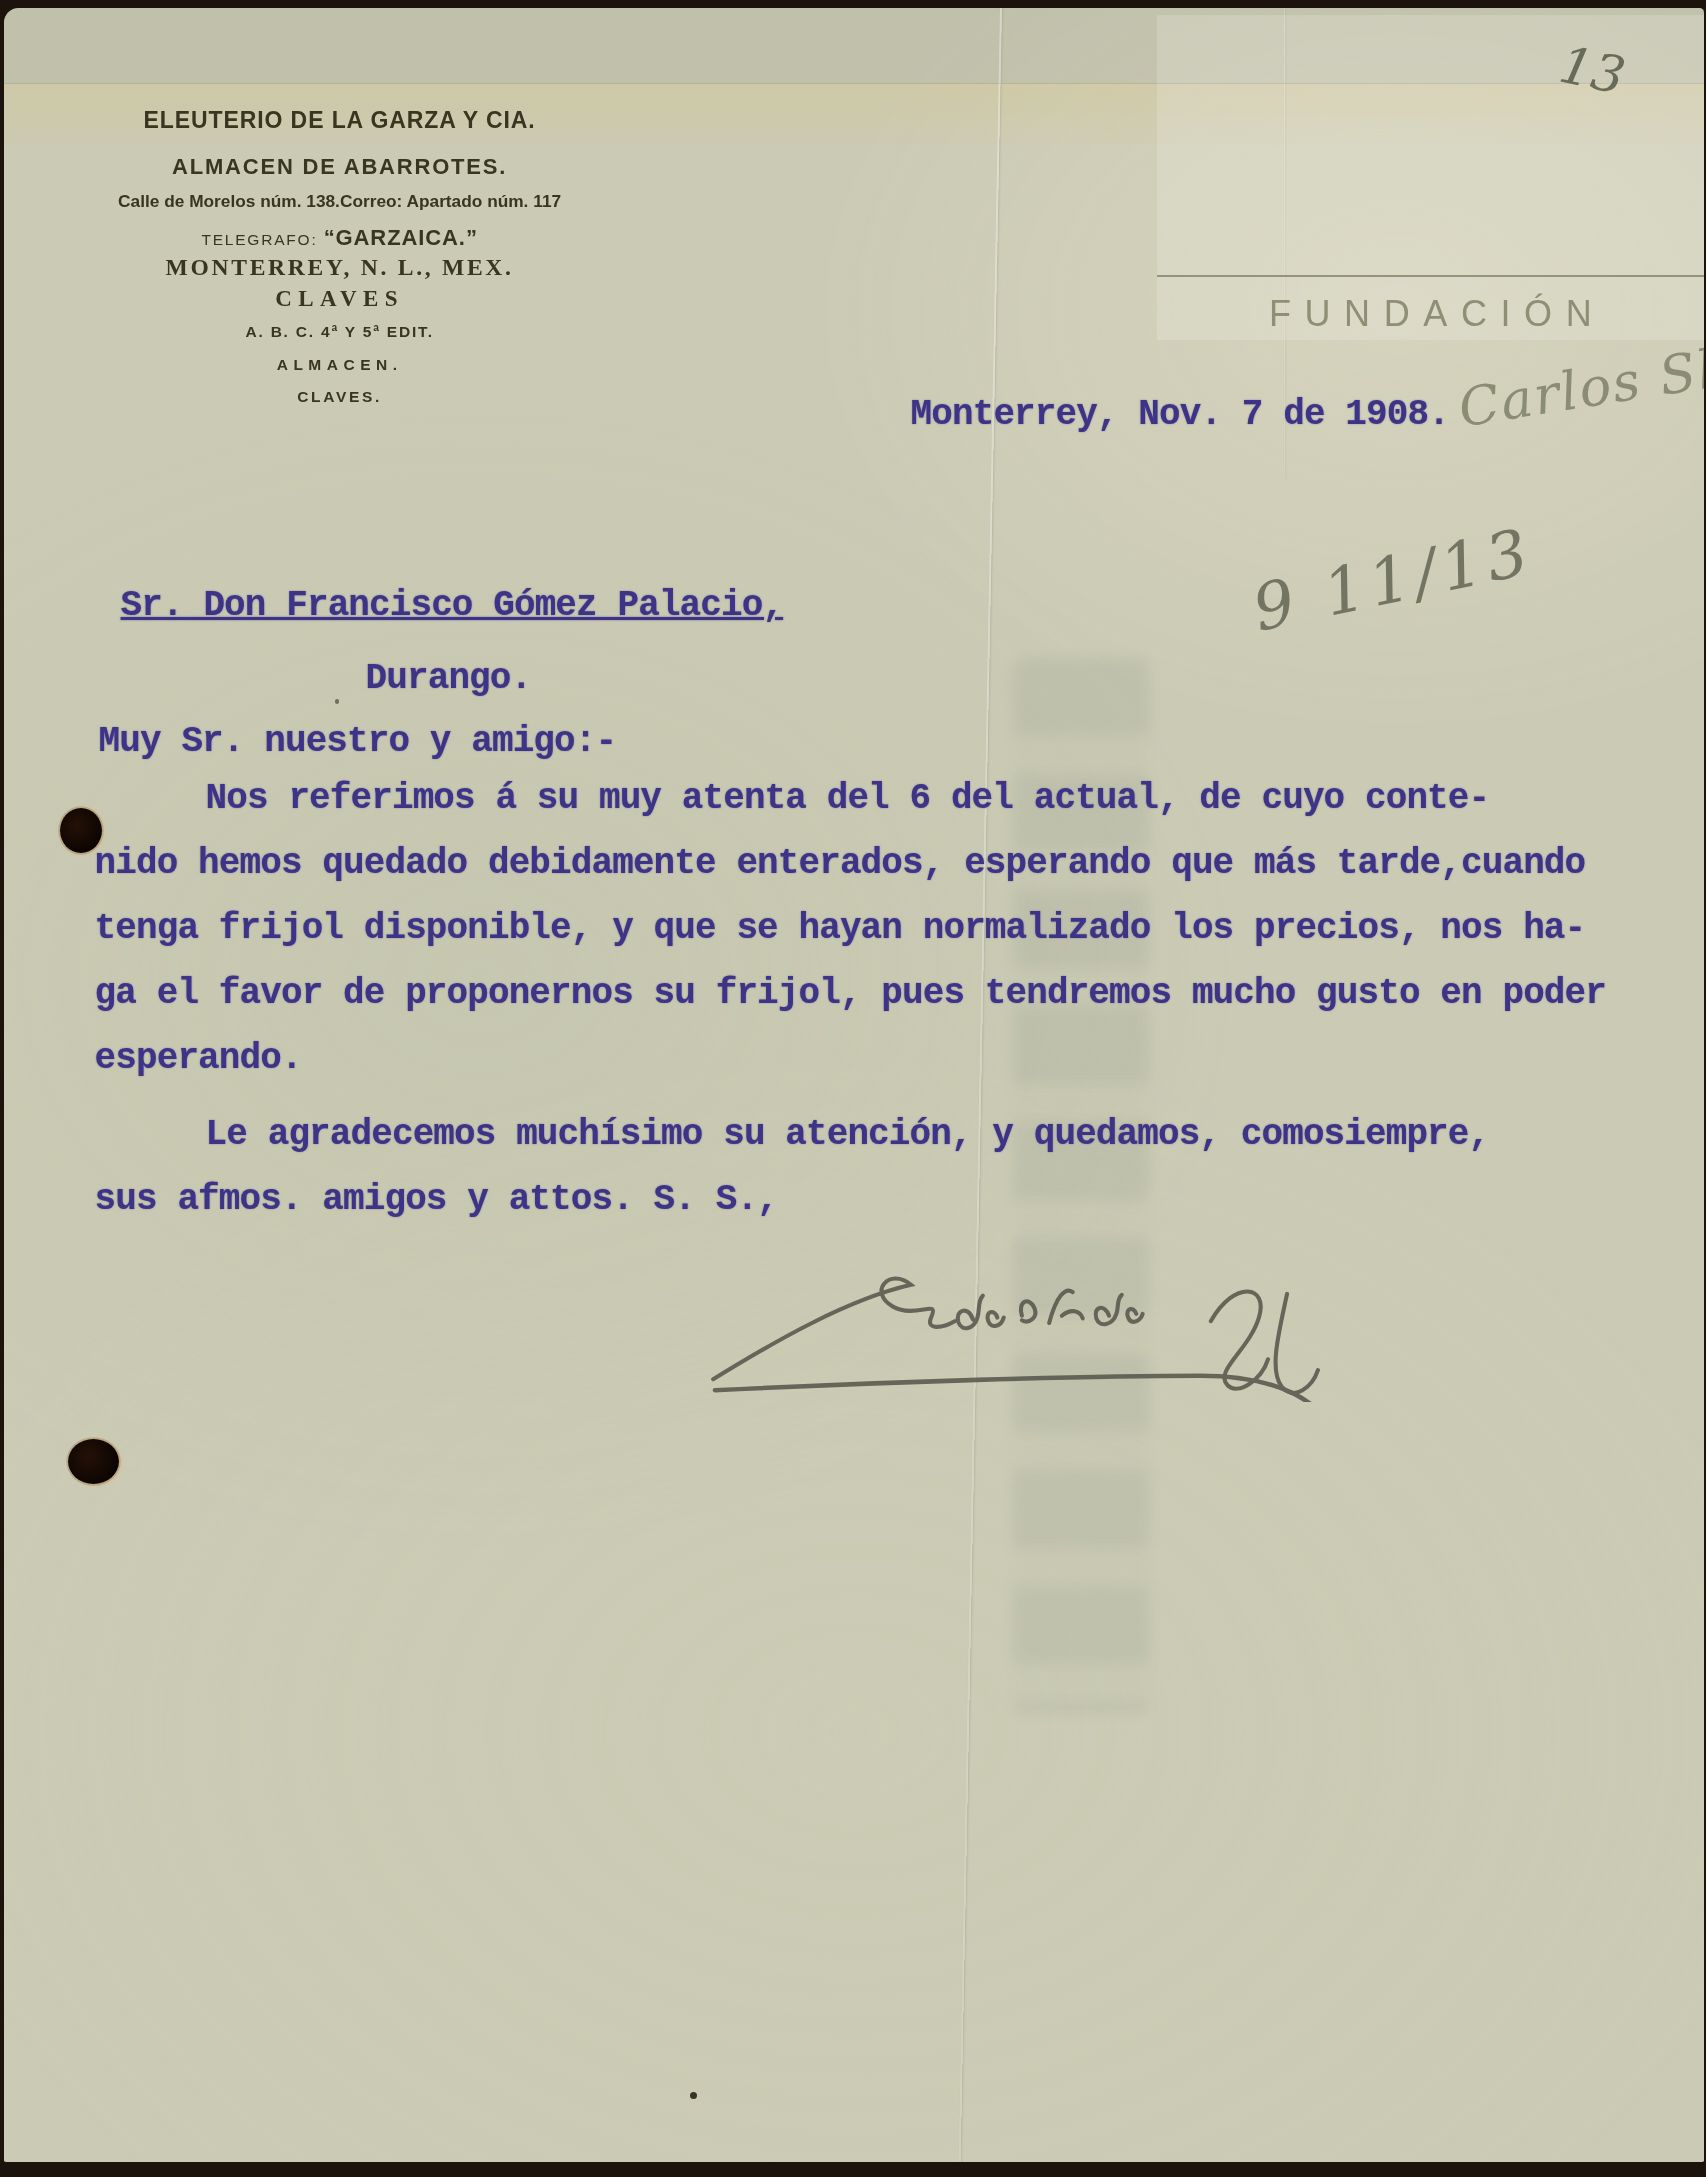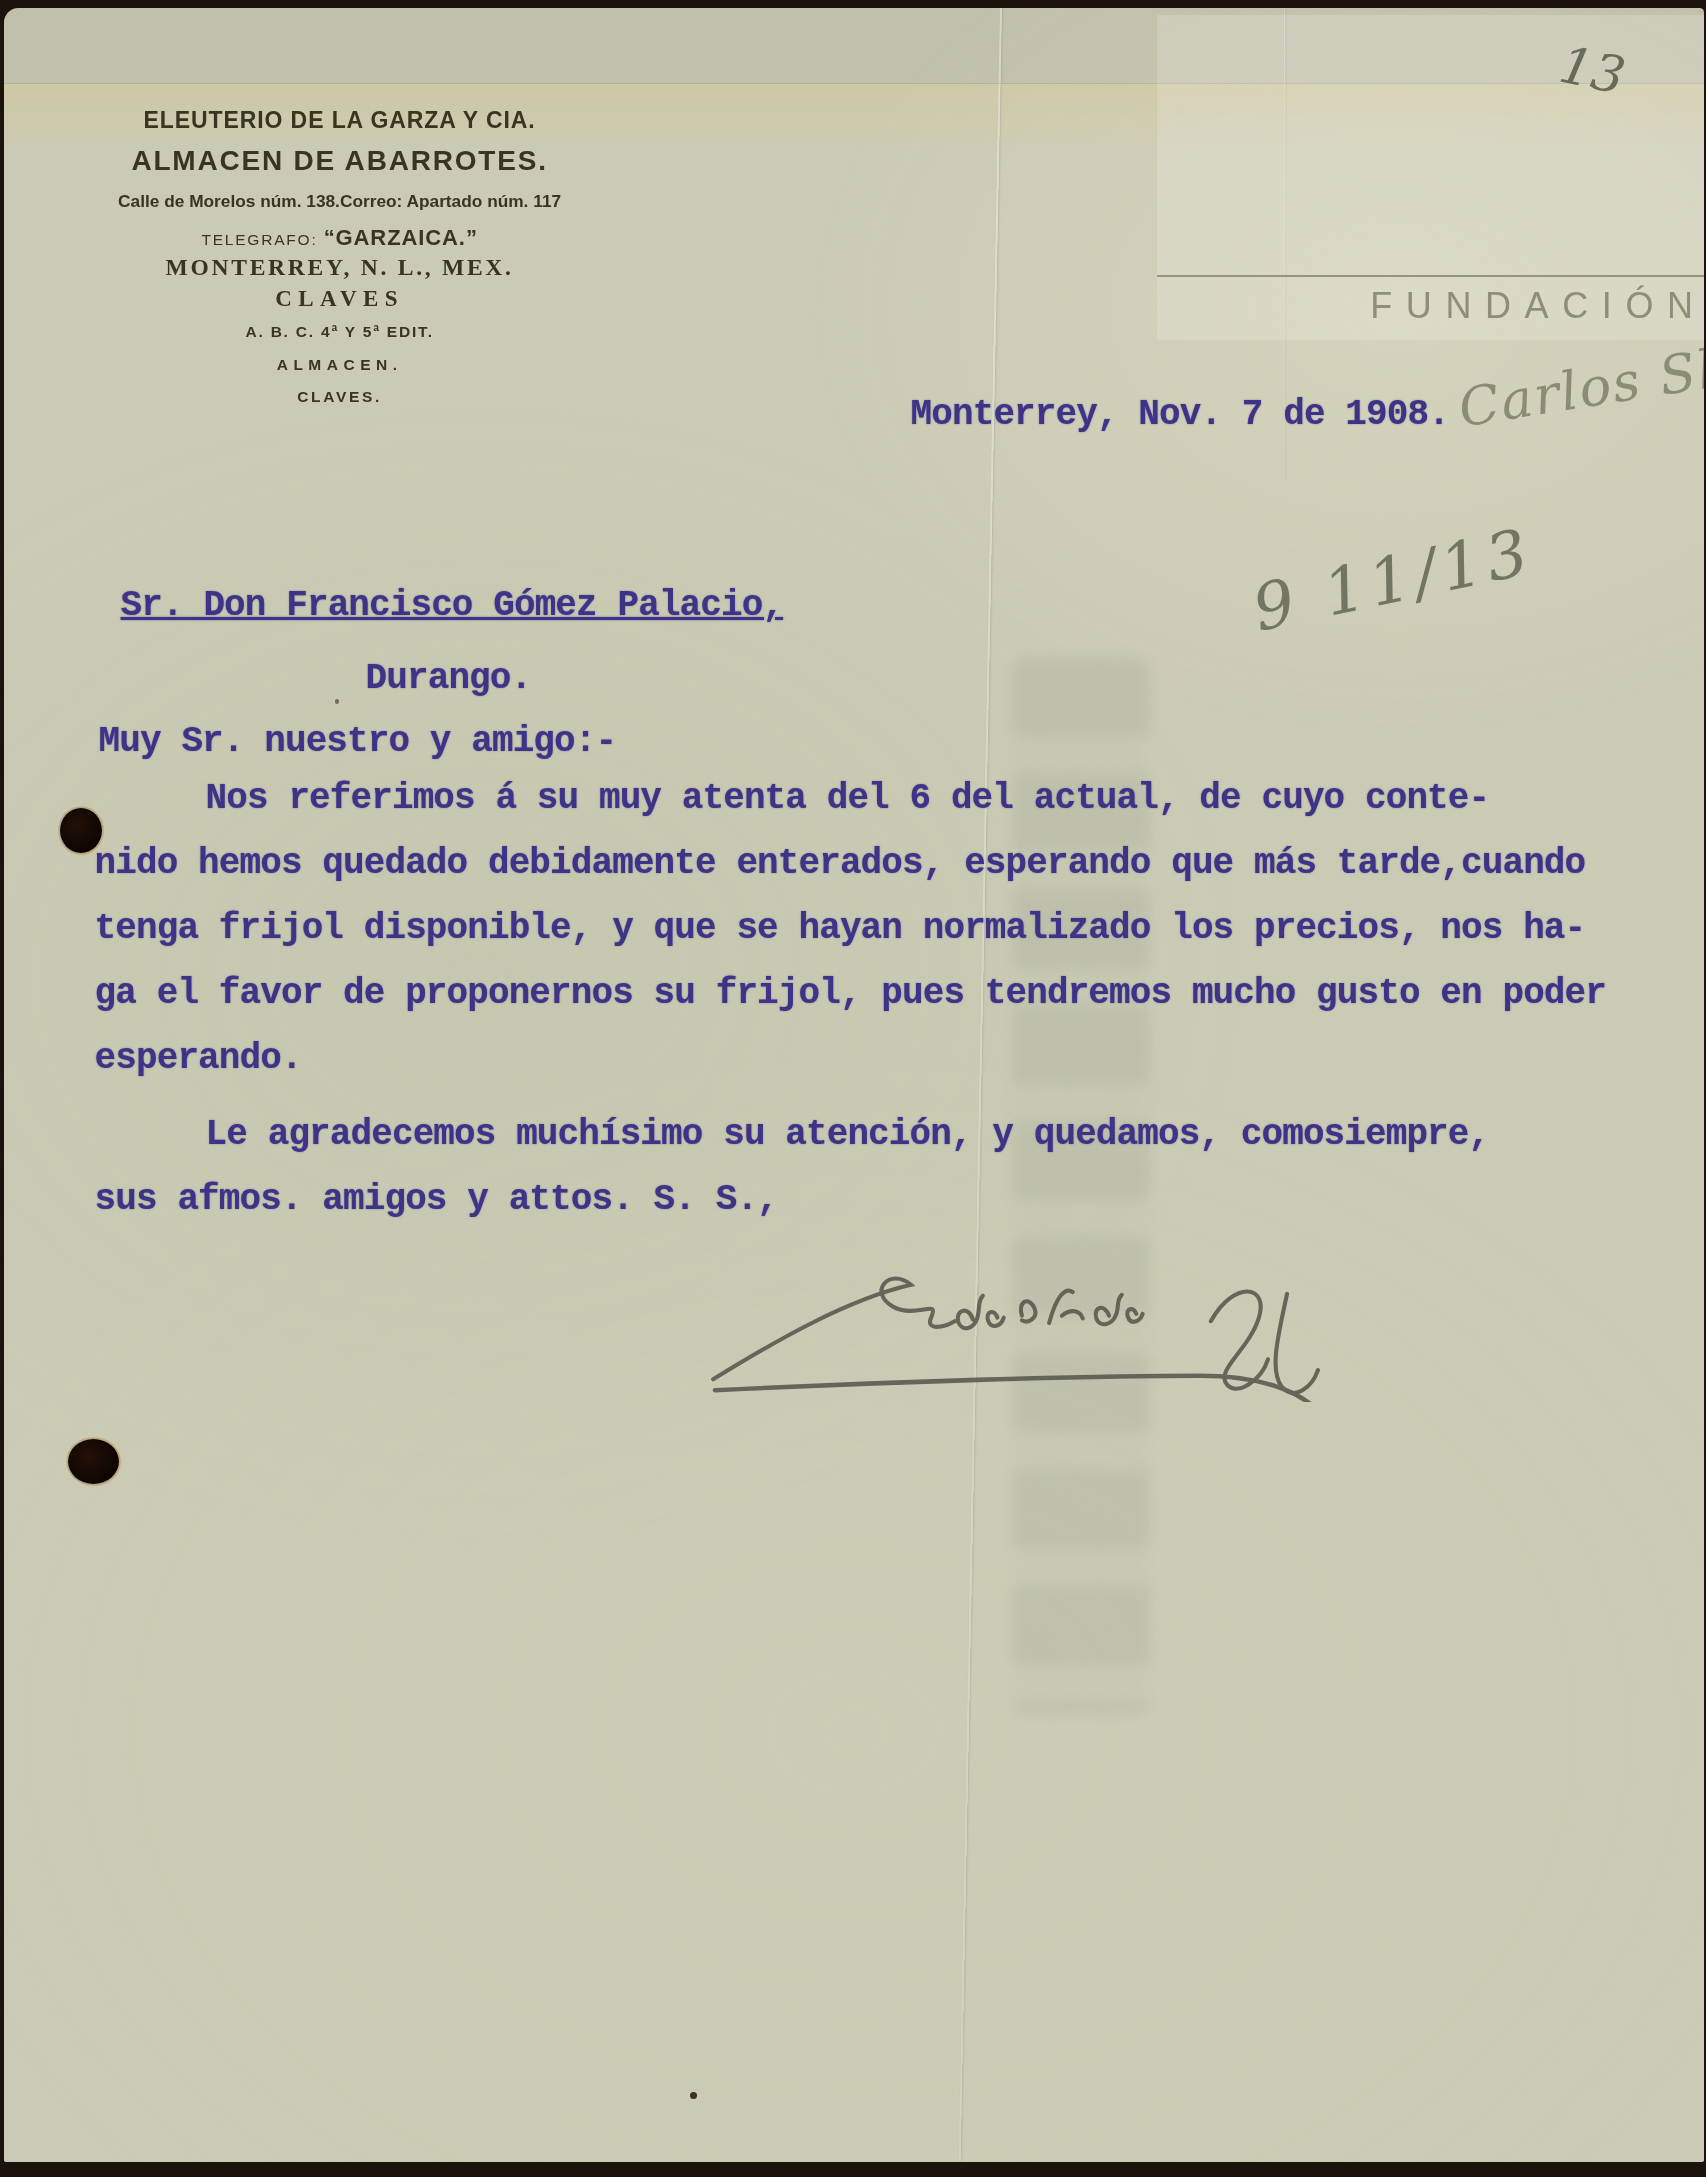--- a/index.html
+++ b/index.html
@@ -23,34 +23,34 @@
     box-shadow:0.9px 0 1.8px rgba(80,80,60,0.18);}
   .crease.v1{left:996px;top:0;width:1.8px;height:2177px;transform:rotate(1.1deg);transform-origin:top;}
   .crease.v2{left:1280px;top:0;width:1.8px;height:473px;opacity:.6;}
   
   .wm-box{position:absolute;left:1153px;top:7.3px;width:550px;height:325px;
     background:rgba(255,255,255,0.17);}
   .wm-text{margin-left:auto;margin-right:1.8px;width:371px;text-align:center;
     font-family:"Liberation Serif",serif;color:#8e8f75;font-size:40px;line-height:63px;
     letter-spacing:0.9px;padding-top:12.7px;}
   .wm-rule{position:absolute;left:0;right:0;top:260px;border-top:2.7px solid rgba(125,126,100,0.75);}
-  .wm-fund{position:absolute;left:0;right:0;top:270px;text-align:right;
+  .wm-fund{position:absolute;left:0;right:0;top:278px;text-align:center;
     font-family:"Liberation Sans",sans-serif;font-weight:400;color:#8e8f75;
     font-size:36px;letter-spacing:13.6px;padding-left:11px;}
   
   .hand{position:absolute;font-family:"DejaVu Serif",serif;font-style:italic;color:#5f6350;}
   .hw-13{left:1556px;top:33px;font-size:51px;transform:rotate(12deg);color:#565b48;opacity:.85;}
   .hw-ref{left:1247px;top:535px;font-size:64px;transform:rotate(-12deg);letter-spacing:5.5px;color:#5c604d;opacity:.8;}
   .hw-slim{left:1453px;top:344px;font-size:53px;transform:rotate(-9deg);letter-spacing:1.8px;color:#83856d;opacity:.9;white-space:nowrap;}
   
   .lh{position:absolute;left:86px;top:95px;width:500px;color:#383621;
     font-family:"Liberation Sans",sans-serif;text-align:center;}
   .lh div{position:absolute;left:0;width:100%;}
   .lh-company{top:3.6px;font-weight:bold;font-size:23px;letter-spacing:0.9px;}
-  .lh-business{top:42px;font-weight:bold;font-size:28px;letter-spacing:1.8px;}
+  .lh-business{top:51px;font-weight:bold;font-size:22px;letter-spacing:1.8px;}
   .lh-address{top:88px;font-weight:bold;font-size:17.3px;display:flex;justify-content:center;}
   .lh-telegraph{top:122px;font-size:15.5px;letter-spacing:1.8px;}
   .lh-telegraph b{font-size:22px;letter-spacing:0.9px;}
   .lh-city{top:151px;font-family:"Liberation Serif",serif;font-weight:bold;font-size:23.6px;letter-spacing:2.7px;}
   .lh-claves{top:183px;font-family:"Liberation Serif",serif;font-weight:bold;font-size:23px;letter-spacing:6.4px;}
   .lh-edit{top:220px;font-weight:bold;font-size:15.5px;letter-spacing:1.8px;}
   .lh-samper{top:253px;font-weight:bold;font-size:15.5px;letter-spacing:5.5px;}
   .lh-lieber{top:285px;font-weight:bold;font-size:15.5px;letter-spacing:2.7px;}
   
   .tw{position:absolute;font-family:"Liberation Mono",monospace;font-weight:bold;

